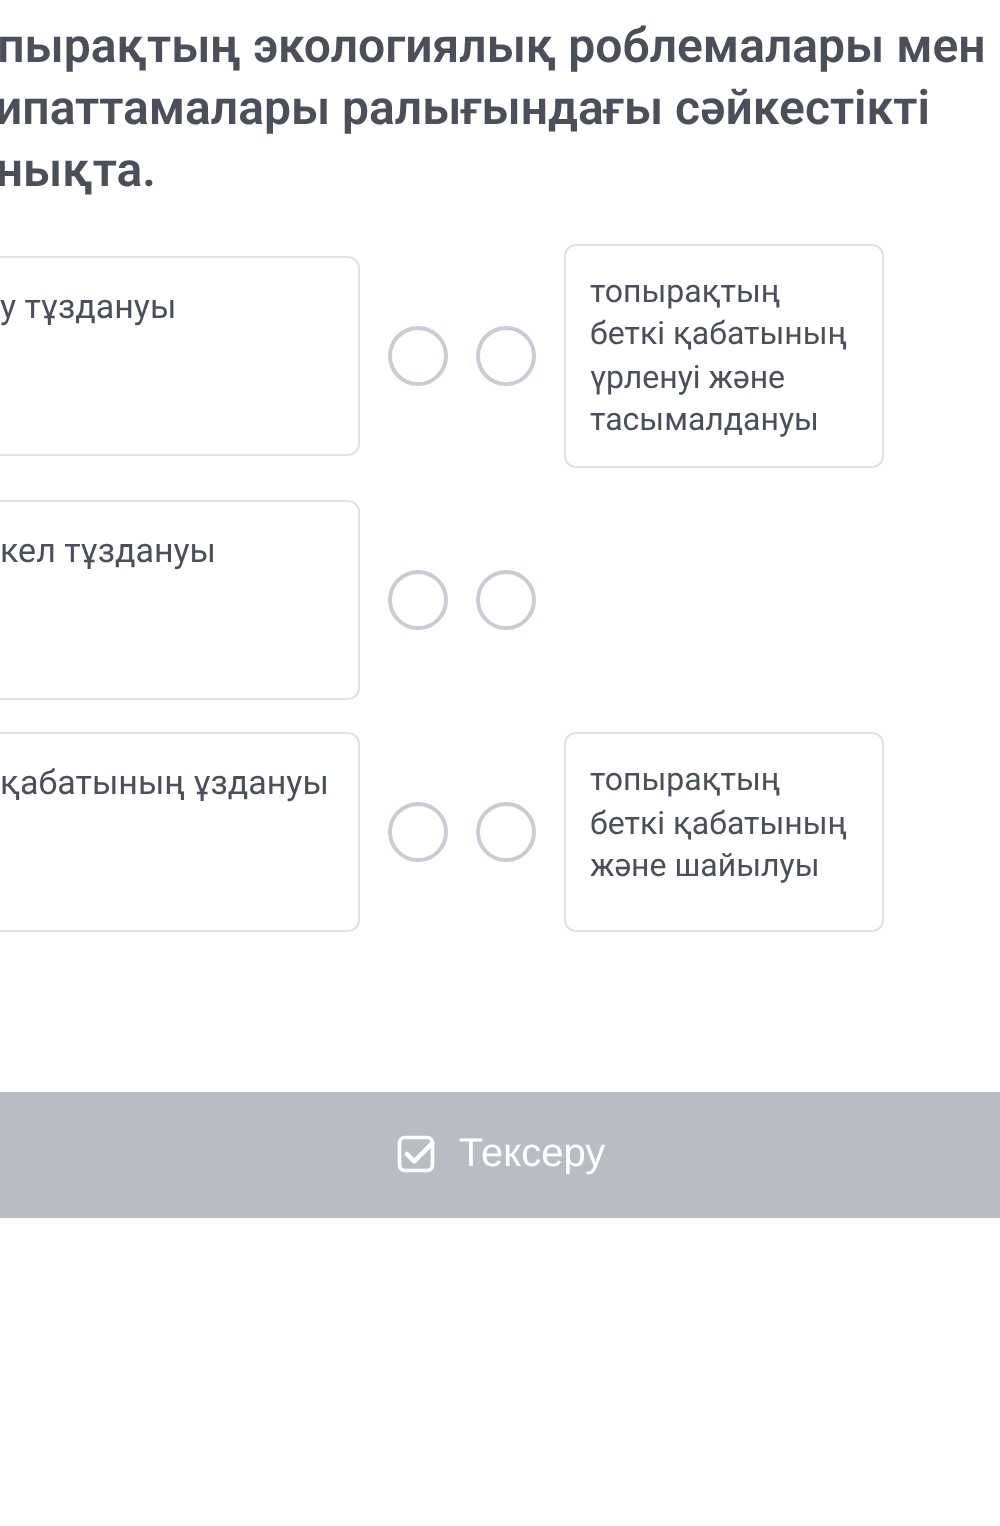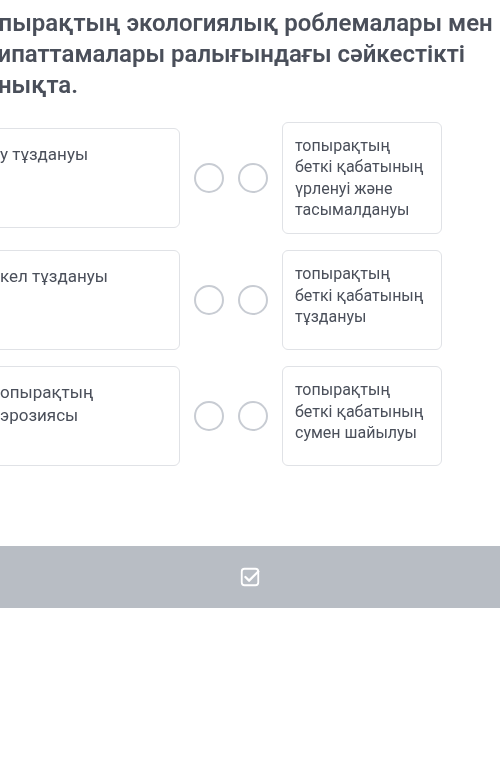--- a/index.html
+++ b/index.html
@@ -109,37 +109,35 @@
       <span>топырақтың беткі қабатының үрленуі және тасымалдануы</span>
     </div>
   </div>
 
   <div class="match-row">
     <div class="match-box left">
       <span>кел тұздануы</span>
     </div>
     <div class="radio-circle"></div>
     <div class="radio-circle"></div>
-    <div class="match-box right">
-      <span>топырақтың беткі қабатының тұздануы</span>
-    </div>
   </div>
 
   <div class="match-row">
     <div class="match-box left">
-      <span>опырақтың эрозиясы</span>
+      <span>қабатының ұздануы</span>
     </div>
     <div class="radio-circle"></div>
     <div class="radio-circle"></div>
     <div class="match-box right">
-      <span>топырақтың беткі қабатының сумен шайылуы</span>
+      <span>топырақтың беткі қабатының және шайылуы</span>
     </div>
   </div>
 </div>
 
 <button class="check-button">
   <span class="check-icon">
     <svg viewBox="0 0 24 24" fill="none" stroke="#ffffff" stroke-width="2">
       <rect x="3" y="3" width="18" height="18" rx="3" ry="3"></rect>
       <polyline points="7 12 11 16 21 6" stroke="#ffffff" stroke-width="2.5" fill="none" stroke-linecap="round" stroke-linejoin="round"></polyline>
     </svg>
   </span>
+  <span class="check-button-text">Тексеру</span>
 </button>
 
 </body></html>

